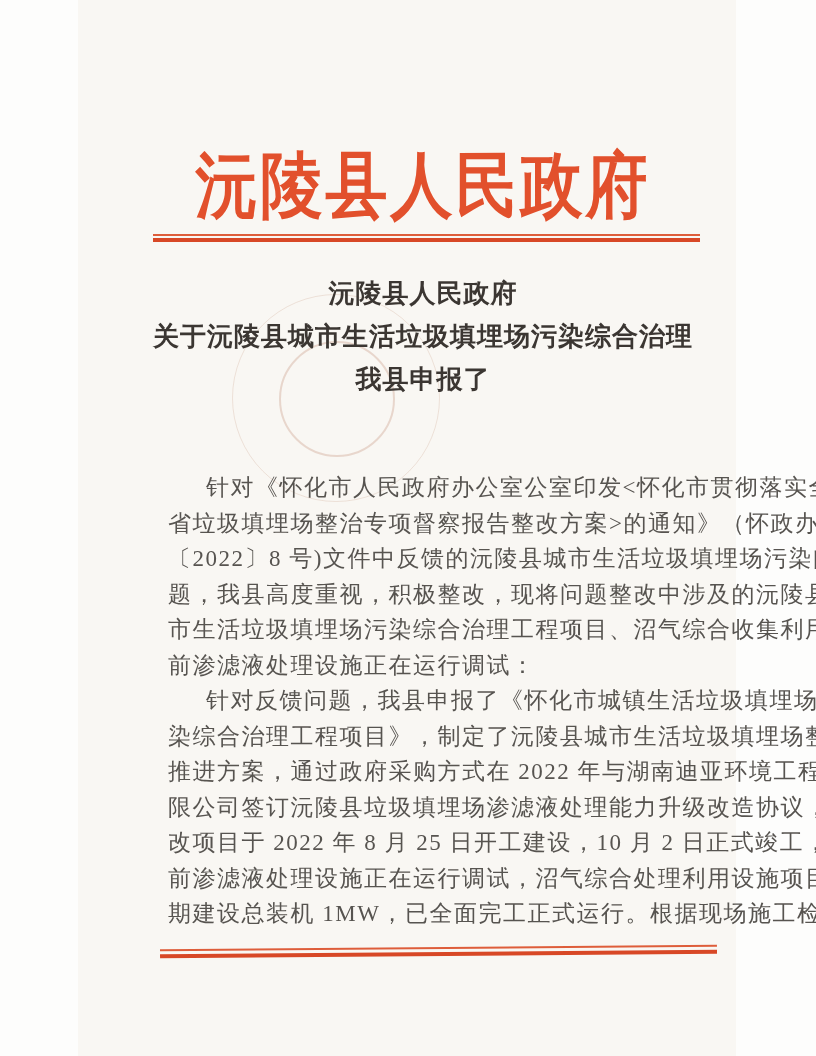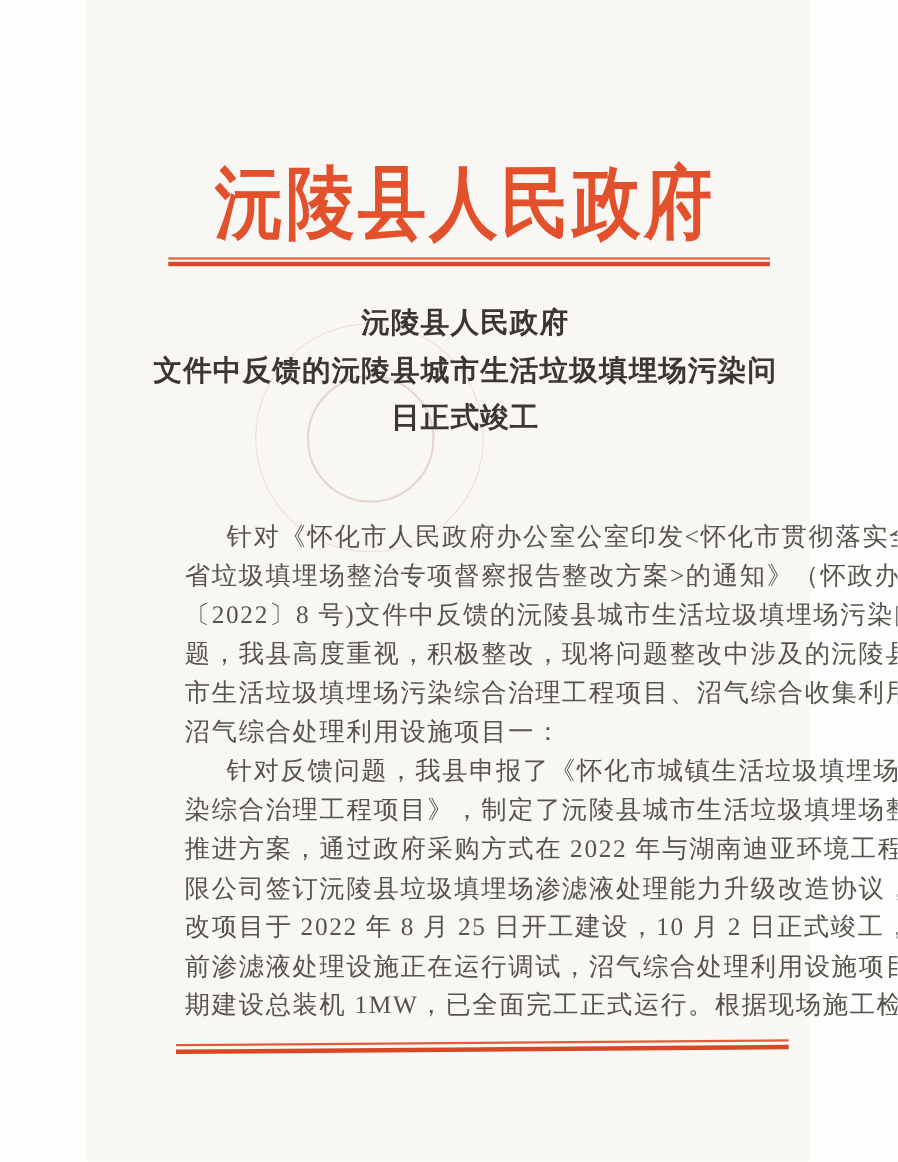--- a/index.html
+++ b/index.html
@@ -63,31 +63,31 @@
   <div class="letterhead">沅陵县人民政府</div>
 
   <div class="rule rule-top">
     <div class="thin"></div>
     <div class="gap"></div>
     <div class="thick"></div>
   </div>
 
   <div class="doc-title">
     <div class="title-line">沅陵县人民政府</div>
-    <div class="title-line">文件中反馈的沅陵县城市生活垃圾填埋场污染问</div>
-    <div class="title-line">日正式竣工</div>
+    <div class="title-line">关于沅陵县城市生活垃圾填埋场污染综合治理</div>
+    <div class="title-line">我县申报了</div>
   </div>
 
   <div class="body-text">
     <div class="body-line indent">针对《怀化市人民政府办公室公室印发&lt;怀化市贯彻落实全</div>
     <div class="body-line">省垃圾填埋场整治专项督察报告整改方案&gt;的通知》（怀政办函</div>
     <div class="body-line">〔2022〕8 号)文件中反馈的沅陵县城市生活垃圾填埋场污染问</div>
     <div class="body-line">题，我县高度重视，积极整改，现将问题整改中涉及的沅陵县城</div>
     <div class="body-line">市生活垃圾填埋场污染综合治理工程项目、沼气综合收集利用处</div>
-    <div class="body-line">沼气综合处理利用设施项目一：</div>
+    <div class="body-line">前渗滤液处理设施正在运行调试：</div>
     <div class="body-line indent">针对反馈问题，我县申报了《怀化市城镇生活垃圾填埋场污</div>
     <div class="body-line">染综合治理工程项目》，制定了沅陵县城市生活垃圾填埋场整改</div>
     <div class="body-line">推进方案，通过政府采购方式在 2022 年与湖南迪亚环境工程有</div>
     <div class="body-line">限公司签订沅陵县垃圾填埋场渗滤液处理能力升级改造协议，整</div>
     <div class="body-line">改项目于 2022 年 8 月 25 日开工建设，10 月 2 日正式竣工，目</div>
     <div class="body-line">前渗滤液处理设施正在运行调试，沼气综合处理利用设施项目一</div>
     <div class="body-line">期建设总装机 1MW，已全面完工正式运行。根据现场施工检查记</div>
   </div>
 
   <div class="rule rule-bottom">

